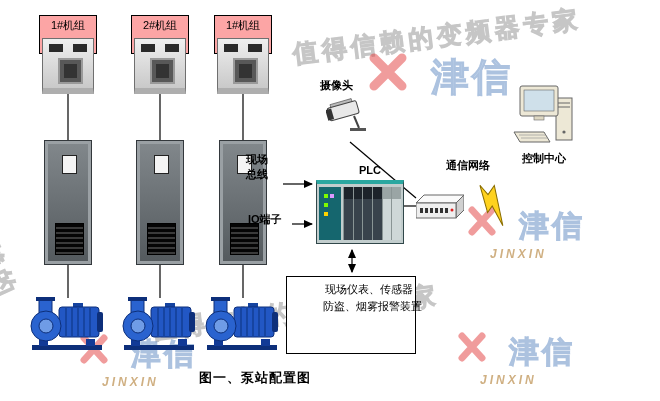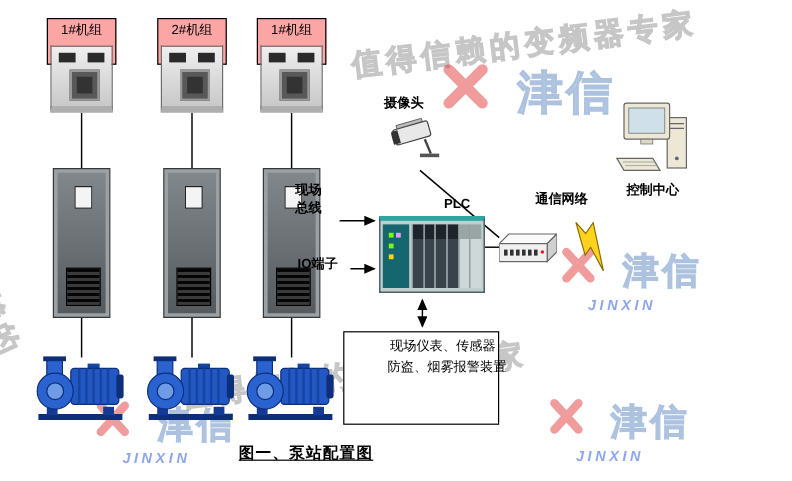--- a/index.html
+++ b/index.html
@@ -8,21 +8,21 @@
 
   
   .wm { position:absolute; pointer-events:none; z-index:0; }
   .wm-slogan { font-size:25px; font-weight:700; color:#e9e9e9; -webkit-text-stroke:1px #c6c6c6; letter-spacing:4px; white-space:nowrap; }
   .wm-top    { left:292px; top:20px;  transform:rotate(-7deg); }
   .wm-bottom { left:150px; top:296px; transform:rotate(-7deg); }
   .wm-left   { left:-34px; top:158px; transform:rotate(66deg); transform-origin:left top; }
   .wm-logo { display:flex; flex-direction:column; align-items:flex-start; opacity:.5; }
   .wm-logo .row { display:flex; align-items:flex-start; gap:21px; }
   .wm-cn { font-size:30px; font-weight:900; color:#7fa6d6; -webkit-text-stroke:1px #5b86c0; letter-spacing:3px; white-space:nowrap; }
-  .wm-en { font-size:12px; font-weight:700; font-style:italic; color:#1d4ed8; letter-spacing:3px; margin-left:24px; }
+  .wm-en { font-size:12px; font-weight:700; font-style:italic; color:#a16207; letter-spacing:3px; margin-left:24px; }
   .wm-logo.big .wm-cn { font-size:38px; }
   .lg1 { left:366px; top:52px; }
   .lg2 { left:466px; top:206px; }
   .lg3 { left:78px;  top:334px; }
   .lg4 { left:456px; top:332px; }
 
   
   .wires { position:absolute; left:0; top:0; z-index:1; pointer-events:none; }
 
   
@@ -38,21 +38,21 @@
   .cabinet { position:absolute; left:26px; top:140px; width:48px; height:125px;
              background:linear-gradient(180deg,#82888c,#53595d); border:1px solid #33383c; box-shadow:inset 0 0 0 3px #9aa0a4; }
   .cabinet::before { content:""; position:absolute; left:17px; top:14px; width:13px; height:17px; background:#f4f4f4; border:1px solid #222; }
   .cabinet::after  { content:""; position:absolute; left:10px; bottom:9px; width:27px; height:30px;
                      background:repeating-linear-gradient(180deg,#050505 0 3px,#3a3a3a 3px 5px); border:1px solid #000; }
   .pump { position:absolute; left:11px; top:296px; width:78px; height:56px; }
 
   
   .lbl { position:absolute; z-index:3; font-size:11px; font-weight:700; color:#000; text-align:left; white-space:nowrap; }
   .lbl-camera   { left:320px; top:78px;  width:54px; }
-  .lbl-plc      { left:361px; top:164px; width:40px; text-align:center; }
+  .lbl-plc      { left:341px; top:164px; width:40px; text-align:right; }
   .lbl-fieldbus { left:246px; top:152px; width:36px; line-height:15px; }
   .lbl-io       { left:248px; top:212px; width:44px; }
   .lbl-comm     { left:446px; top:158px; width:64px; }
   .lbl-control  { left:522px; top:151px; width:64px; }
   .dev { position:absolute; z-index:2; }
   .camera-svg   { left:326px; top:94px; }
   .switch-svg   { left:416px; top:194px; }
   .bolt-svg     { left:474px; top:178px; }
   .computer-svg { left:512px; top:84px; }
 
@@ -62,21 +62,21 @@
   .plc-left::before { content:""; position:absolute; left:5px; top:7px; width:4px; height:4px; background:#7cfc00;
                       box-shadow:0 9px 0 #7cfc00, 0 18px 0 #ffd400, 6px 0 0 #d9f; }
   .plc-slot { flex:1; border-left:1px solid #8a9595; background:linear-gradient(#1d242b 0 12px,#39434c 12px); }
   .plc-slot.light { background:linear-gradient(#9aa5a5 0 12px,#cfd8d8 12px); }
 
   
   .info-box { position:absolute; left:286px; top:276px; width:130px; height:78px; z-index:3;
               border:1px solid #000; background:#fff; font-size:11px; line-height:17px; text-align:center; padding-top:4px;padding-left:36px; }
   .info-box span { display:block; white-space:nowrap; }
   .caption { position:absolute; left:165px; top:369px; width:180px; z-index:3;
-             font-size:13px; font-weight:700; letter-spacing:1px; text-align:center; white-space:nowrap;text-decoration:underline; }
+             font-size:13px; font-weight:700; letter-spacing:1px; text-align:center; white-space:nowrap; }
 </style>
 </head>
 <body>
 
 <div class="canvas">
 
   <svg width="0" height="0" style="position:absolute">
     <defs>
       <symbol id="pump-sym" viewBox="0 0 78 56">
         <rect x="3" y="49" width="70" height="5" fill="#0d2f7a"></rect>

